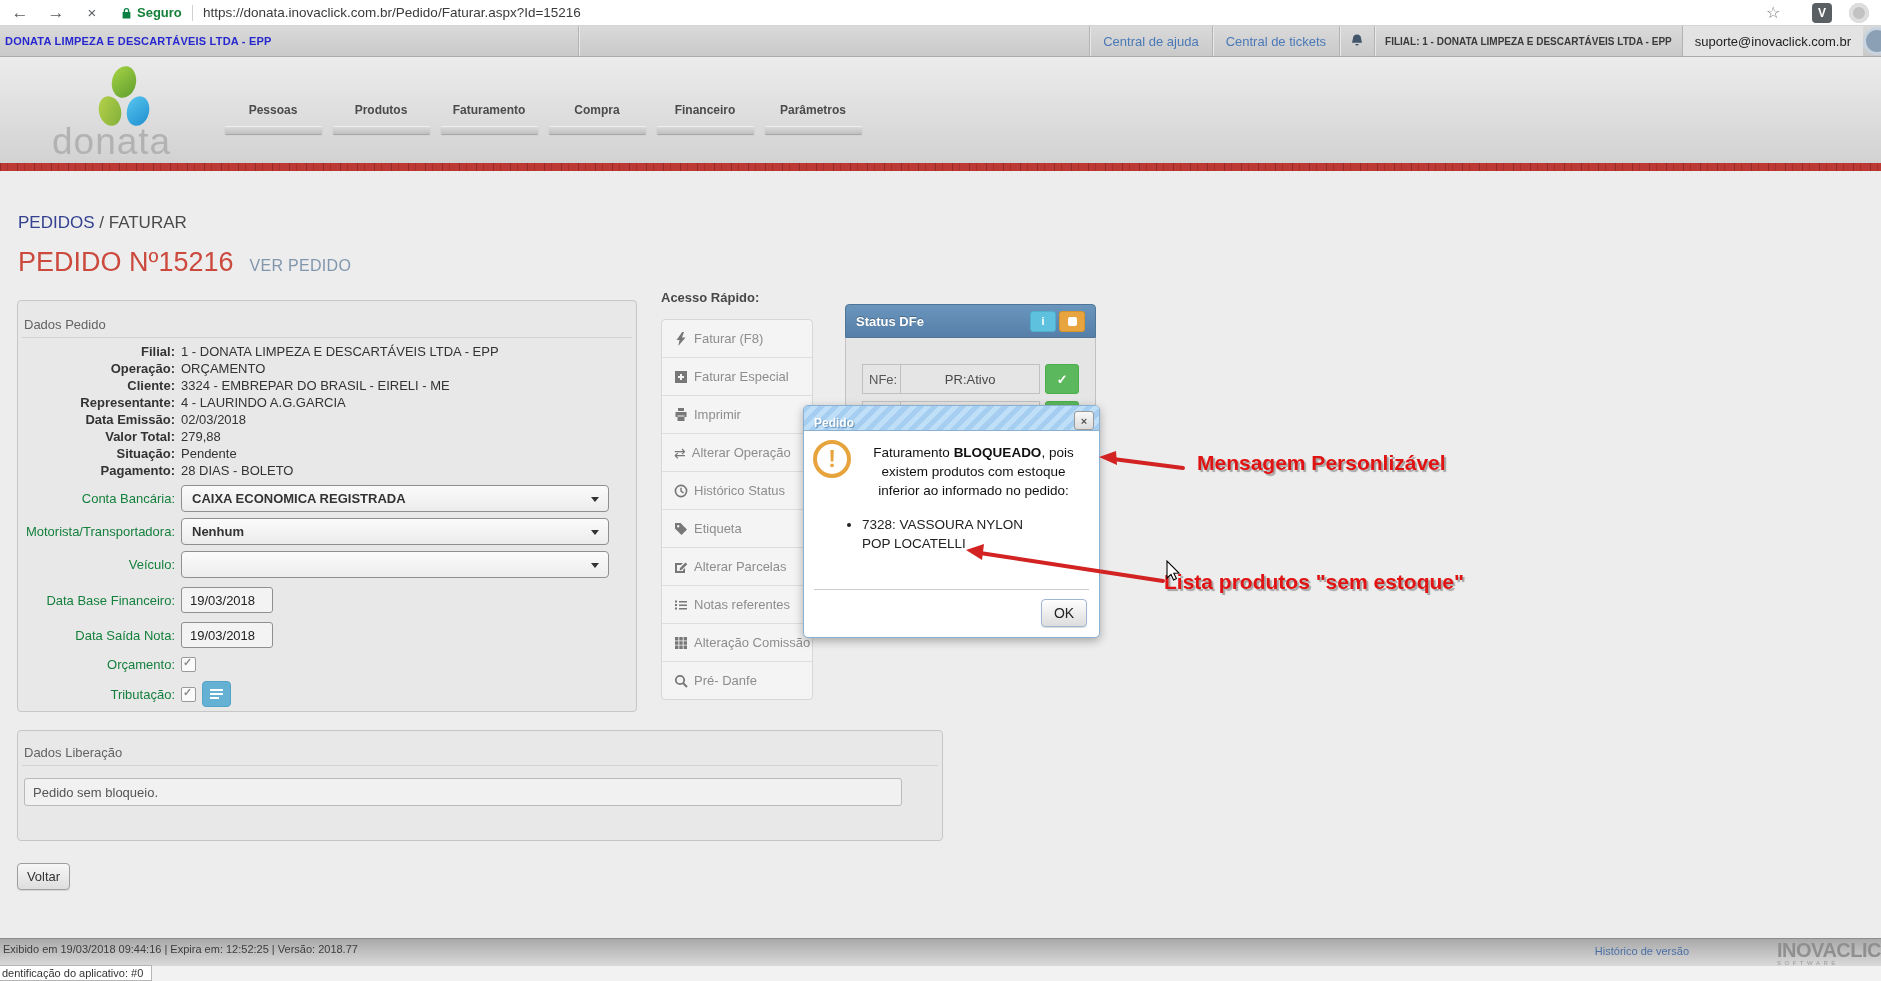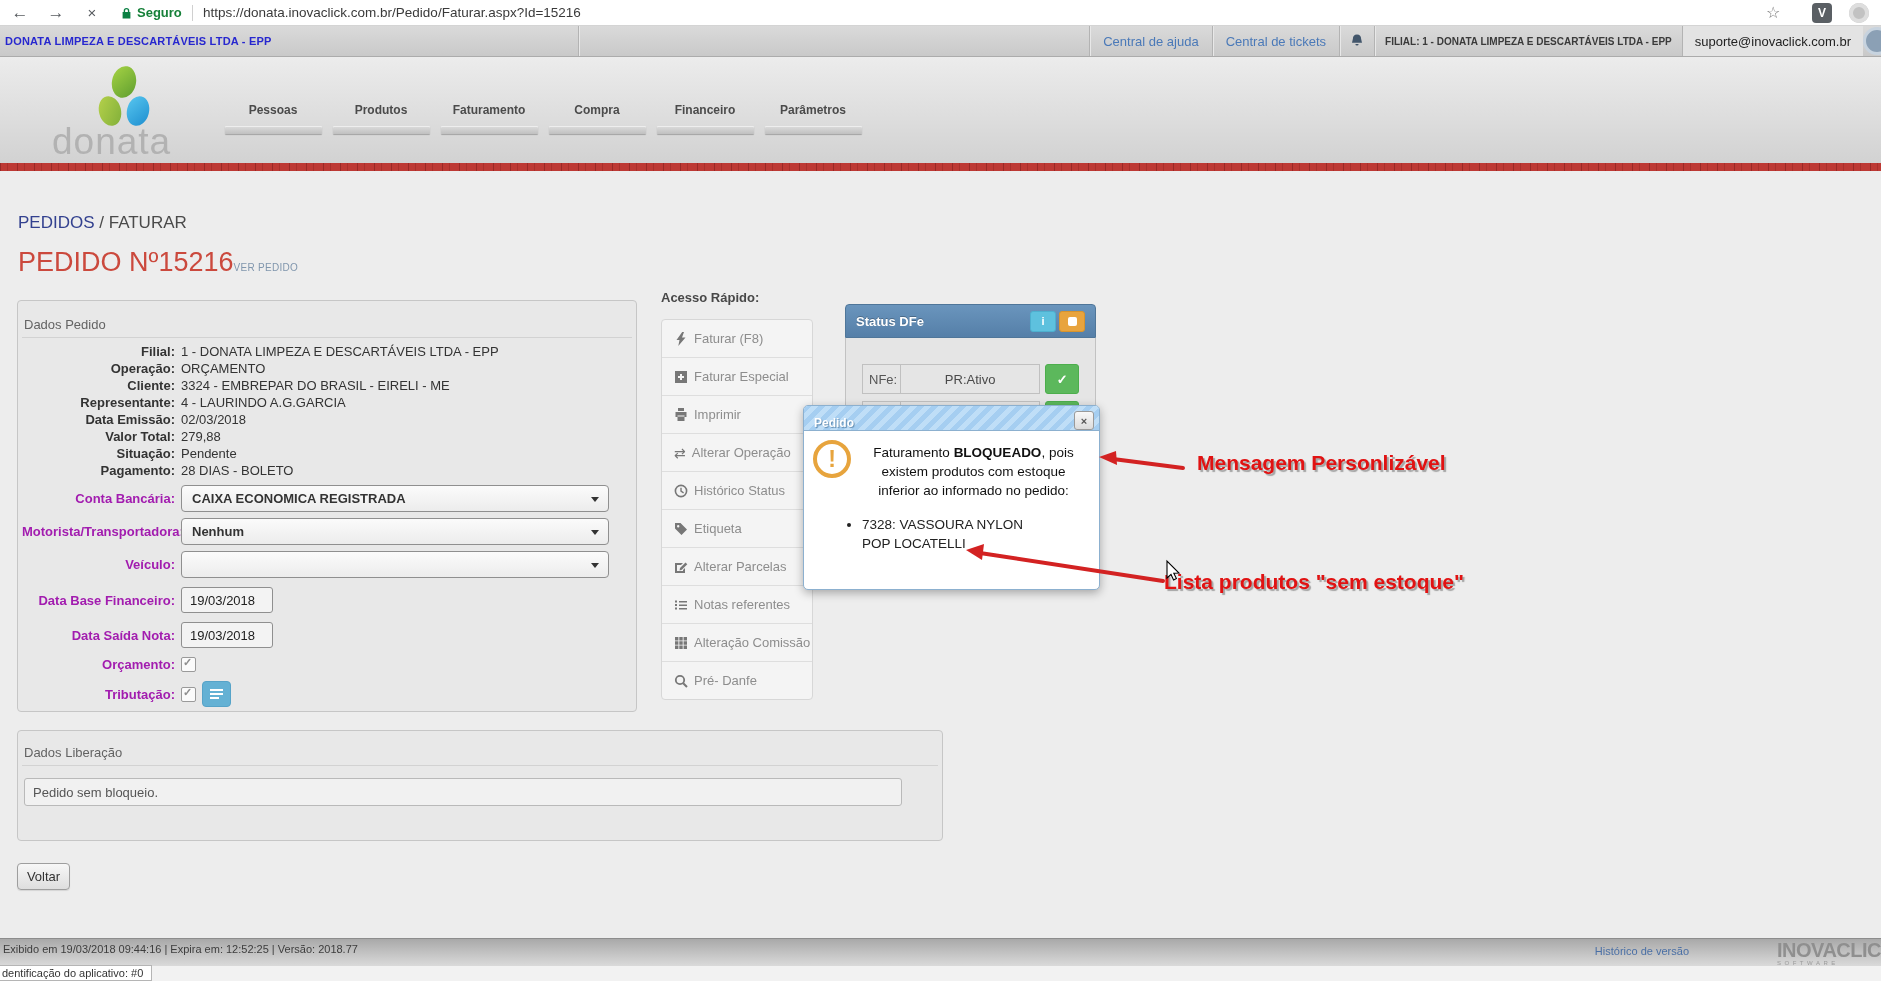--- a/index.html
+++ b/index.html
@@ -41,33 +41,33 @@
 
   .redstripe{position:absolute;left:0;top:163px;width:100%;height:8px;background-color:#bd3934;background-image:repeating-linear-gradient(90deg,rgba(60,0,0,.28) 0 1px,transparent 1px 7px,rgba(80,0,0,.18) 7px 8px,transparent 8px 17px)}
 
   
   .content{position:absolute;left:0;top:171px;width:100%;height:767px;background:#ededed}
   .breadcrumb{position:absolute;left:18px;top:42px;font-size:17px}
   .bc-section{color:#33418f;cursor:pointer}
   .bc-rest{color:#4a4a4a}
   .page-title{position:absolute;left:18px;top:76px;white-space:nowrap}
   .pt-main{font-size:27px;color:#cb493d}
-  .pt-link{font-size:10px;color:#8096ad;margin-left:0;cursor:pointer;letter-spacing:.3px}
+  .pt-link{font-size:16px;color:#8096ad;margin-left:16px;cursor:pointer;letter-spacing:.3px}
 
   .panel{position:absolute;background:#e8e8e8;border:1px solid #c6c6c6;border-radius:4px;box-sizing:border-box;padding:8px 4px}
   .panel1{left:17px;top:129px;width:620px;height:412px}
   .panel2{left:17px;top:559px;width:926px;height:111px;padding-top:6px}
   .panel-legend{font-size:13px;color:#636363;padding:8px 2px 5px}
   .panel-hr{height:1px;background:#d2d2d2;margin-bottom:5px}
 
   .irow{display:flex;line-height:17px;font-size:13px;white-space:nowrap}
   .ilabel{width:153px;text-align:right;font-weight:bold;color:#333;padding-right:6px;flex-shrink:0}
   .ival{color:#333}
   .frow{display:flex;align-items:center;margin-top:6px}
-  .flabel{width:153px;text-align:right;font-weight:bold;color:#a21caf;padding-right:6px;font-size:13px;flex-shrink:0;white-space:nowrap}
+  .flabel{width:153px;text-align:right;font-weight:normal;color:#15803d;padding-right:6px;font-size:13px;flex-shrink:0;white-space:nowrap}
   .select{position:relative;width:428px;height:27px;background:linear-gradient(#fbfbfb,#ececec);border:1px solid #8f8f8f;border-radius:4px;display:flex;align-items:center;padding-left:10px;box-sizing:border-box;font-size:13px;font-weight:bold;color:#333;cursor:pointer}
   .caret{position:absolute;right:9px;top:11px;width:0;height:0;border-left:4px solid transparent;border-right:4px solid transparent;border-top:5px solid #333}
   .input{width:92px;height:26px;background:#f3f3f3;border:1px solid #8f8f8f;border-radius:3px;display:flex;align-items:center;padding-left:8px;font-size:13px;color:#222;box-sizing:border-box;cursor:text}
   .frow.dates{margin-top:9px}
   .frow.checks{margin-top:9px}
   .checkbox{width:13px;height:13px;background:#fbfbfb;border:1px solid #9a9a9a;border-radius:2px;position:relative;cursor:pointer;flex-shrink:0}
   .checkbox.checked::after{content:"✓";position:absolute;left:1px;top:-2px;font-size:11px;font-weight:bold;color:#8f8f8f}
   .trib-btn{width:27px;height:24px;background:#64b1d4;border:1px solid #56a3c8;border-radius:4px;margin-left:6px;display:flex;align-items:center;justify-content:center;cursor:pointer}
 
   .qr-heading{position:absolute;left:661px;top:119px;font-size:13px;font-weight:bold;color:#484848}
@@ -418,20 +418,23 @@
         <span class="modal-title">Pedido</span>
         <span class="modal-close">×</span>
       </div>
       <div class="modal-body">
         <span class="warn-icon">!</span>
         <div class="modal-msg"><span>Faturamento </span><b>BLOQUEADO</b><span>, pois existem produtos com estoque inferior ao informado no pedido:</span></div>
         <ul class="modal-list">
           <li>7328: VASSOURA NYLON POP LOCATELLI</li>
         </ul>
       </div>
+      <div class="modal-footer">
+        <span class="ok-btn">OK</span>
+      </div>
     </div>
 
     <div class="annot annot1">Mensagem Personlizável</div>
     <div class="annot annot2">Lista produtos "sem estoque"</div>
 
     <svg class="overlay" viewBox="0 0 1881 767">
       <g>
         <line x1="1113" y1="288" x2="1183" y2="297" stroke="#d32222" stroke-width="4" stroke-linecap="round"></line>
         <polygon points="1099,286 1116,280 1117,294" fill="#d32222"></polygon>
       </g>

